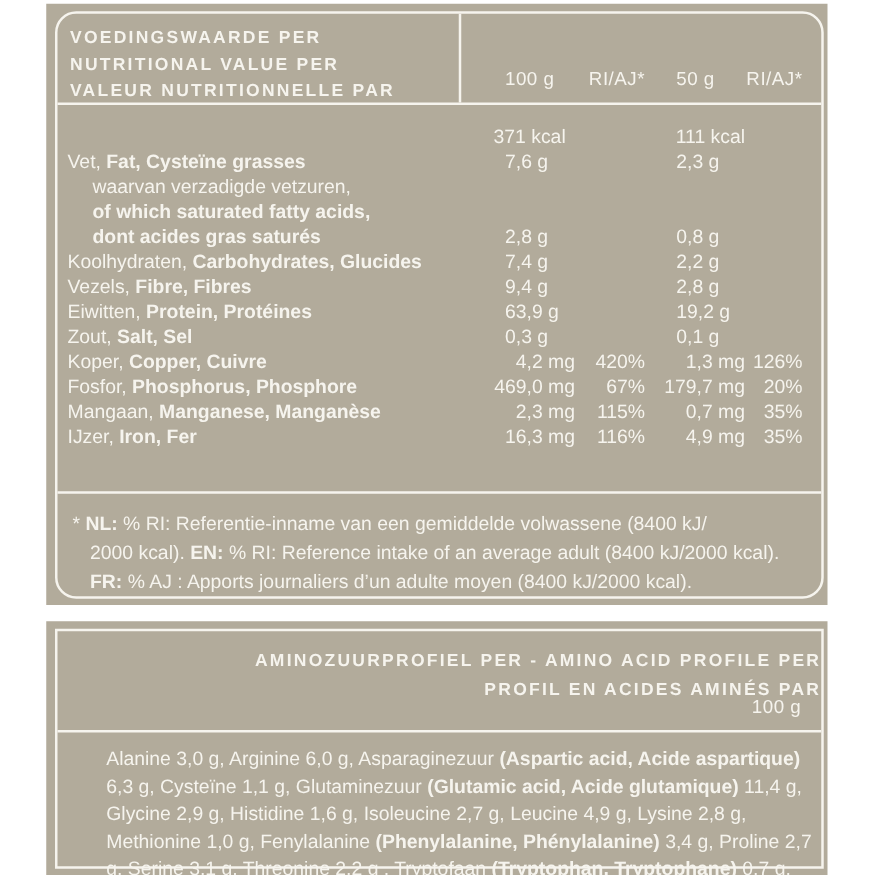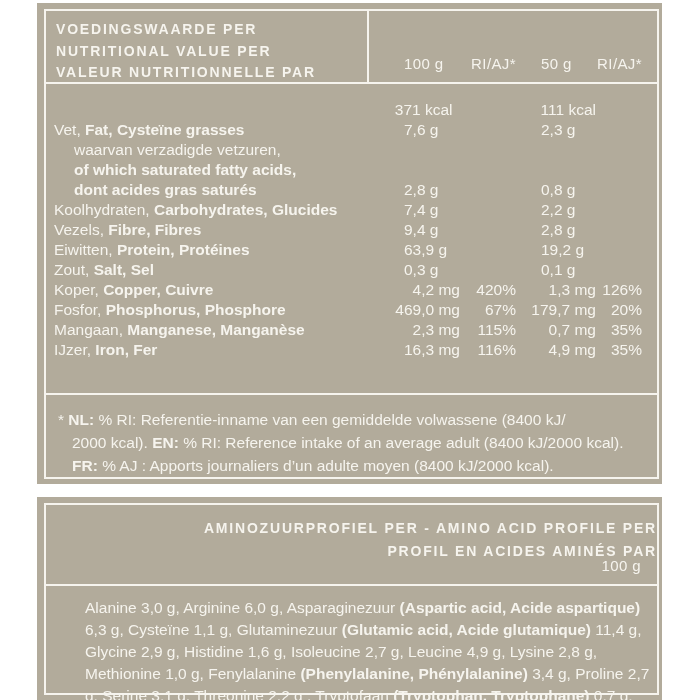--- a/index.html
+++ b/index.html
@@ -10,21 +10,21 @@
   html,body{margin:0;padding:0;}
   .page{
     position:relative;width:700px;height:700px;background:#ffffff;overflow:hidden;
     font-family:"Liberation Sans", sans-serif;color:var(--ink);
     -webkit-font-smoothing:antialiased;
   }
   .panel{position:absolute;left:37px;width:625px;background:var(--beige);}
   .panel-nutrition{top:3px;height:481px;}
   .panel-amino{top:497px;height:203px;}
   .box{position:absolute;left:7px;top:6px;width:611px;border:2px solid var(--line);}
-  .box-nutrition{height:466px;}
+  .box-nutrition{height:466px;border-radius:17px;}
   .box-amino{height:188px;}
 
   
   .sec-header{position:relative;height:71px;border-bottom:2px solid var(--line);}
   .hdr-divider{position:absolute;left:321px;top:0;bottom:0;width:2px;background:var(--line);}
   .hdr-titles{position:absolute;left:10px;top:8px;font-size:14px;font-weight:bold;
               letter-spacing:1.8px;line-height:21.5px;white-space:nowrap;}
   .hdr-cols{position:absolute;left:0;right:0;bottom:9px;}
 
   

